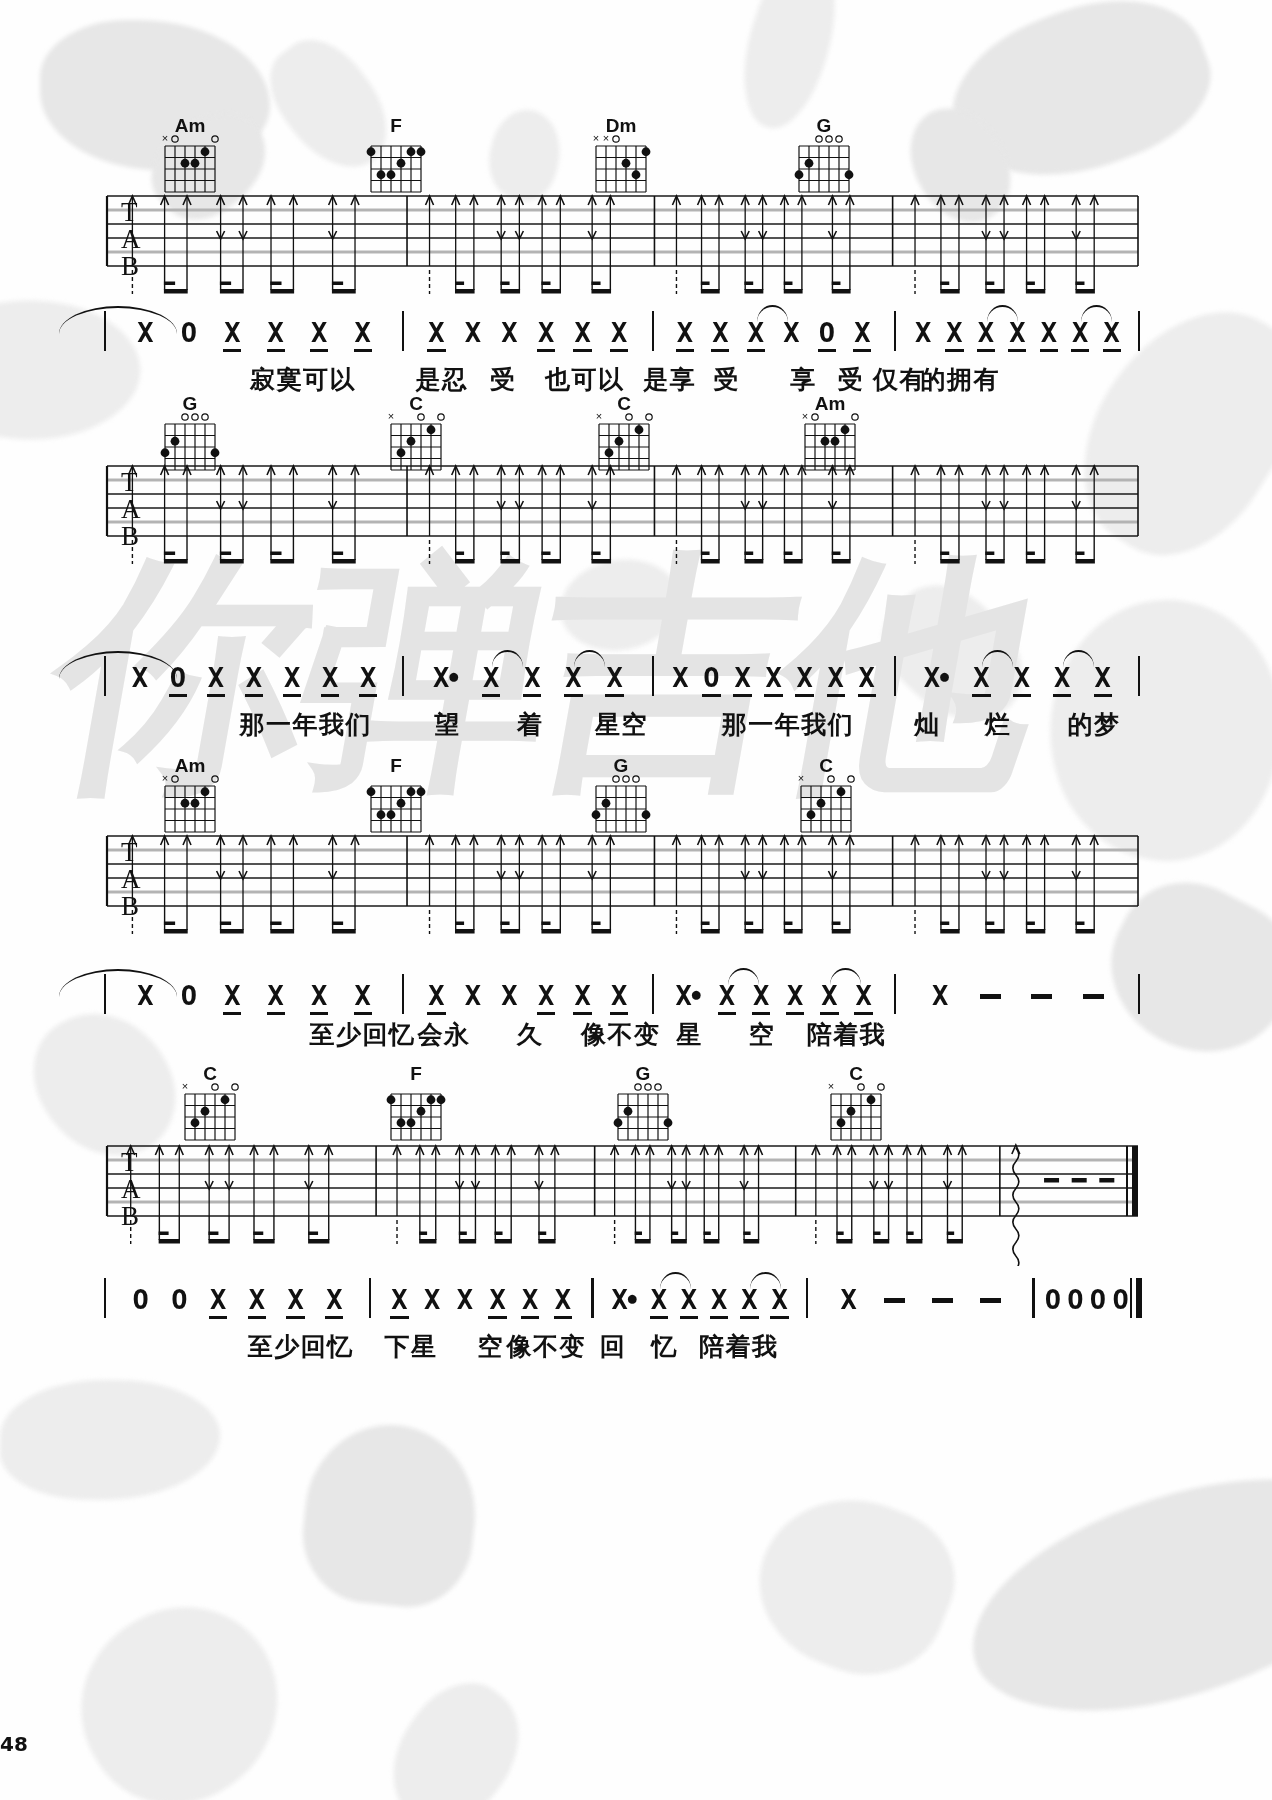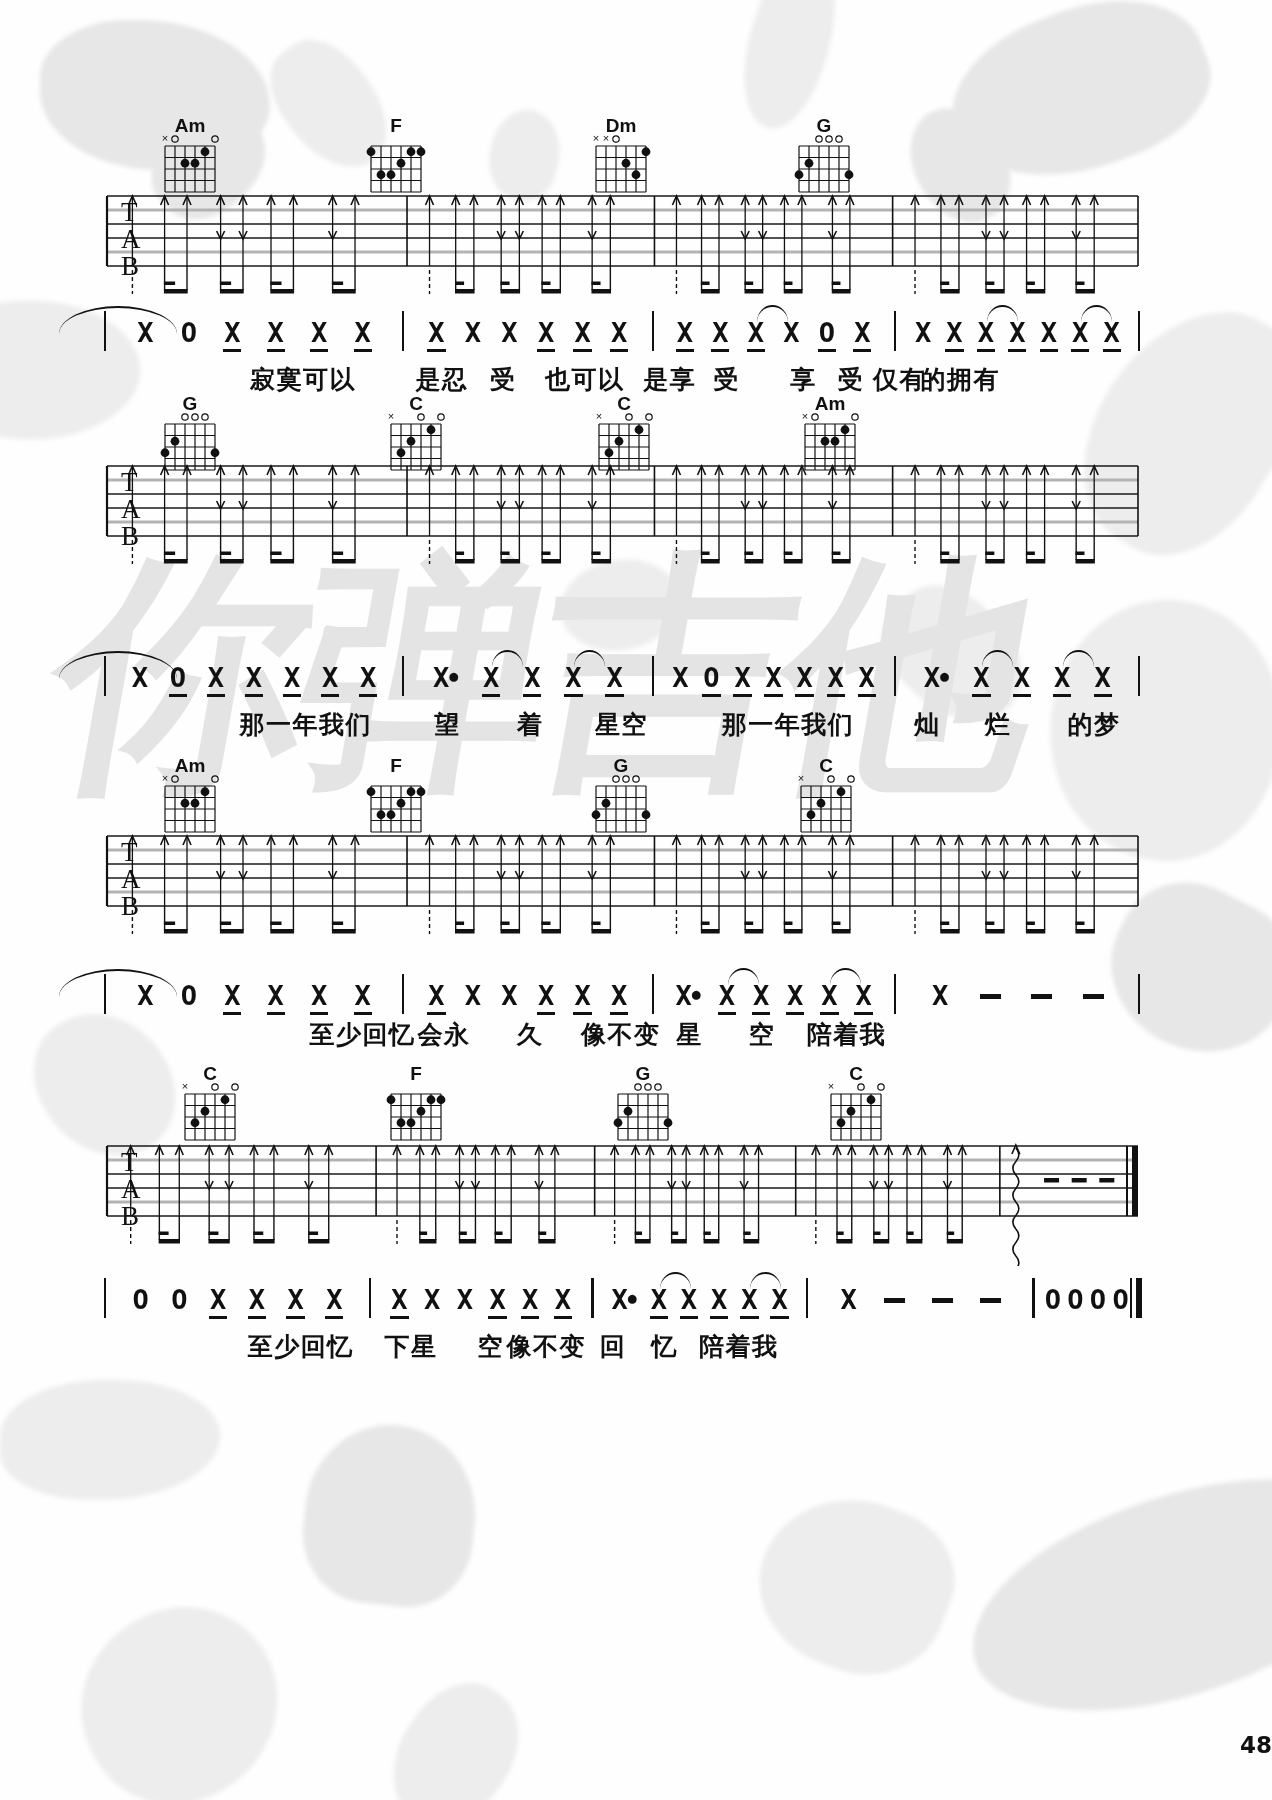--- a/index.html
+++ b/index.html
@@ -25,22 +25,22 @@
       border:solid #111;border-width:2.5px 0 0 0;border-radius:50% 50% 0 0/100% 100% 0 0;}
   .dt{font-size:15px;vertical-align:6px;}
   .dashtk{width:21px;height:5px;background:#111;margin-top:26px;}
   .rbar{position:absolute;top:6px;width:2.2px;height:40px;background:#111;}
   .rbar.thick{width:6px;}
   .leadarc{position:absolute;left:-46px;top:1px;width:118px;height:26px;
       border:solid #111;border-width:2.5px 0 0 0;border-radius:50% 50% 0 0/100% 100% 0 0;}
   
   .lyr{position:absolute;top:0;font-size:25px;font-weight:600;letter-spacing:1.5px;
        white-space:nowrap;font-family:"DejaVu Sans",sans-serif;}
-  .pagenum{position:absolute;left:0;top:1732px;width:1272px;text-align:right;z-index:2;
-       font-size:23px;font-weight:bold;font-family:"DejaVu Sans",sans-serif;}
+  .pagenum{position:absolute;left:0;top:1732px;width:1272px;text-align:left;z-index:2;
+       font-size:20px;font-weight:bold;font-family:"DejaVu Sans",sans-serif;}
 </style>
 </head>
 <body>
 
 <div class="sheet">
   <div id="bglayer">
       <div class="blob bg" style="left: 40px; top: 20px; width: 230px; height: 150px; transform: rotate(0deg); background: rgb(231, 231, 231); border-radius: 40% 60% 45% 55%; filter: blur(2px);"></div>
       <div class="blob bg" style="left: 260px; top: 60px; width: 140px; height: 90px; transform: rotate(53deg); background: rgb(237, 237, 237); border-radius: 47% 53% 56% 44%; filter: blur(2px);"></div>
       <div class="blob bg" style="left: 700px; top: 0px; width: 180px; height: 80px; transform: rotate(106deg); background: rgb(237, 237, 237); border-radius: 54% 46% 52% 48%; filter: blur(2px);"></div>
       <div class="blob bg" style="left: 950px; top: 10px; width: 260px; height: 160px; transform: rotate(159deg); background: rgb(231, 231, 231); border-radius: 41% 59% 48% 52%; filter: blur(2px);"></div>

